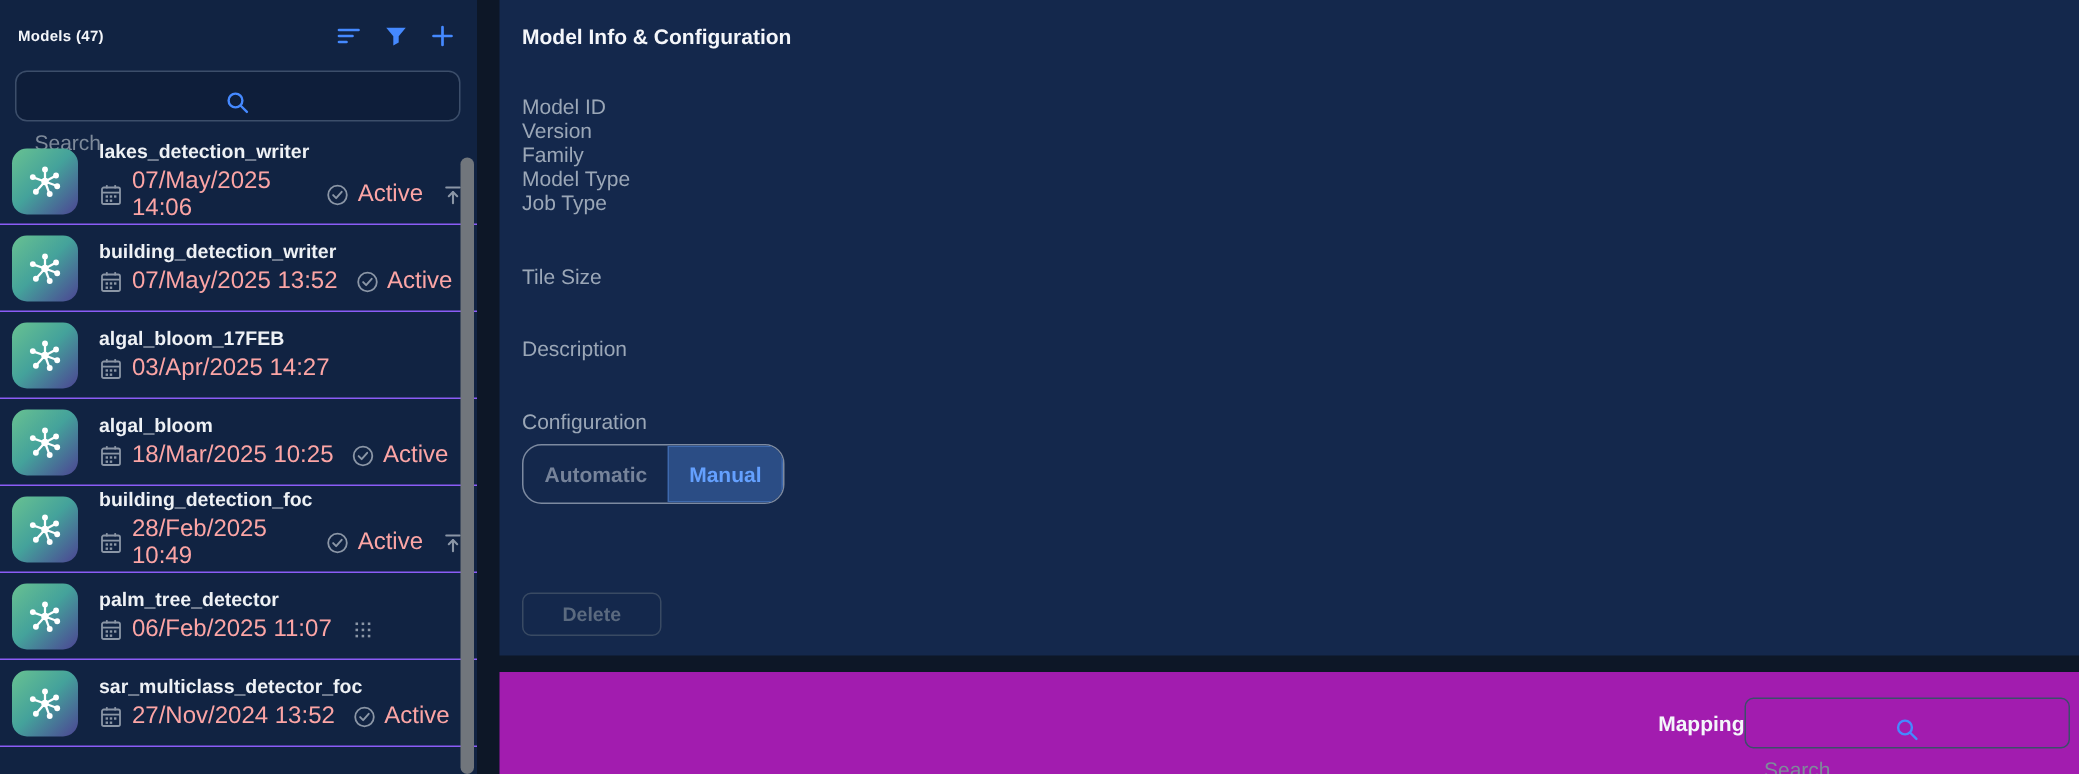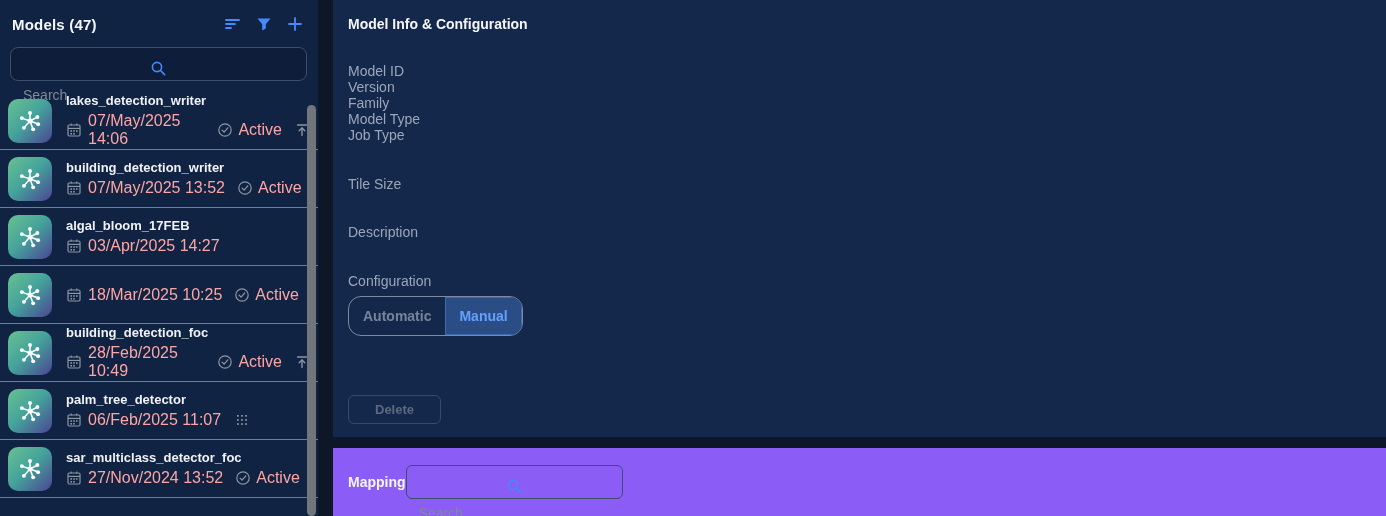--- a/index.html
+++ b/index.html
@@ -12,21 +12,21 @@
   }
   
   .sidebar {
     position:absolute; left:0; top:0; width:318px; height:516px;
     background:#112342;
   }
   .sidebar-header {
     display:flex; align-items:center; justify-content:space-between;
     padding:14px 14px 0 12px; height:34px;
   }
-  .sidebar-title { font-size:15px; font-weight:bold; color:#f4f6fa; letter-spacing:.2px; }
+  .sidebar-title { font-size:10px; font-weight:bold; color:#f4f6fa; letter-spacing:.2px; }
   .header-icons { display:flex; align-items:center; gap:13px; }
   .icon-btn { width:18px; height:18px; display:flex; align-items:center; justify-content:center; cursor:pointer; }
   .searchbox {
     margin:13px 11px 0 10px; height:34px;
     border:1px solid #3c4e6a; border-radius:8px;
     display:flex; align-items:center; gap:10px; padding:12px 12px;
     background:rgba(10,22,44,.35);
     flex-direction:column;
   }
   .searchbox input {
@@ -84,22 +84,22 @@
   .delete-btn {
     position:absolute; left:15px; bottom:13px;
     padding:6px 26px; font-size:13px; font-weight:bold;
     color:#5b6a7f; background:transparent;
     border:1px solid #394a63; border-radius:6px; cursor:pointer;
     font-family:"Liberation Sans", sans-serif;
   }
   
   .mapping-card {
     position:absolute; left:333px; top:448px; right:0; bottom:0;
-    background:#8b5cf6;
-    display:flex; align-items:center; justify-content:flex-start;
+    background:#a21caf;
+    display:flex; align-items:center; justify-content:flex-end;
     padding:0 6px 0 15px;
   }
   .mapping-title { font-size:14px; font-weight:bold; color:#f4f6fa; }
   .mapping-search { width:217px; margin:0; height:34px; border-radius:6px; background:transparent; }
   svg { display:block; }
 </style>
 </head>
 <body>
 
 <div class="sidebar">
@@ -329,20 +329,21 @@
               <circle cx="12" cy="4.6" r="1.8"></circle>
           <circle cx="18.8" cy="8.3" r="1.8"></circle>
               <circle cx="19.5" cy="14.9" r="1.8"></circle>
           <circle cx="14.9" cy="19.7" r="1.8"></circle>
               <circle cx="6.4" cy="18.3" r="1.8"></circle>
           <circle cx="4.5" cy="9.3" r="1.8"></circle>
         </g>
       </svg>
     </div>
     <div class="model-info">
+      <div class="model-title">algal_bloom</div>
       <div class="model-meta">
         <span>
           <svg width="16" height="16" viewBox="0 0 16 16">
                 <g fill="none" stroke="#8b96a6" stroke-width="1.2">
                   <rect x="2" y="3" width="12" height="11" rx="1.2"></rect>
                   <line x1="2" y1="6.4" x2="14" y2="6.4"></line>
                   <line x1="5.2" y1="1.4" x2="5.2" y2="3.6"></line>
                   <line x1="10.8" y1="1.4" x2="10.8" y2="3.6"></line>
                 </g>
                 <g fill="#8b96a6">

